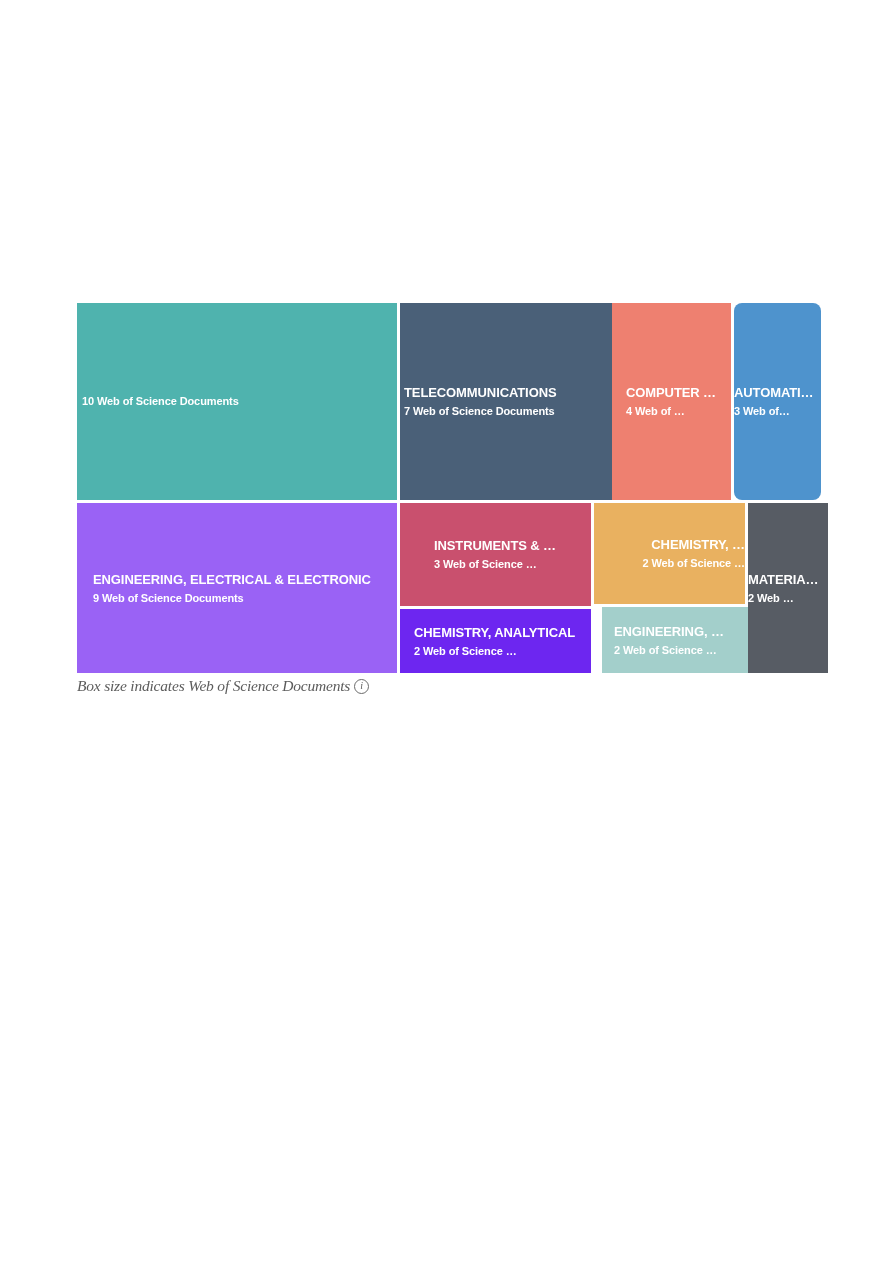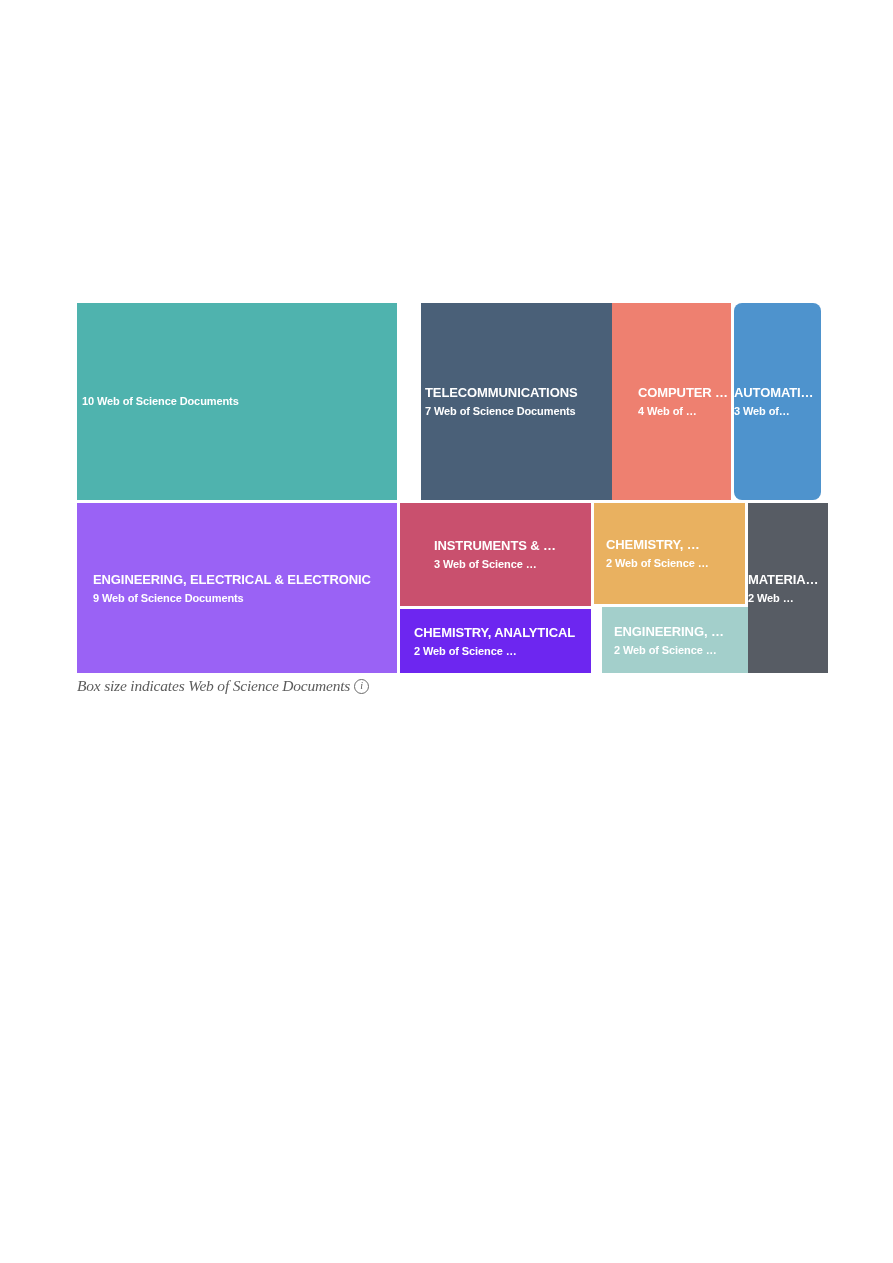--- a/index.html
+++ b/index.html
@@ -47,21 +47,21 @@
     font-weight: bold;
     white-space: nowrap;
     line-height: 1.62;
     letter-spacing: -0.1px;
   }
   .tm-label { font-size: 13px; }
   .tm-value { font-size: 11px; font-weight: bold; }
 
   
   .pad-left  { padding-left: 5px; }
-  .pad-mid   { padding-left: 26px; justify-content: center; }
+  .pad-mid   { padding-left: 14px; justify-content: center; }
   .pad-small { padding-left: 4px; }
   .pad-none  { padding-left: 0px; border-radius: 8px; }
 
   #caption {
     position: absolute;
     left: 77px;
     top: 677px;
     display: flex;
     align-items: center;
     gap: 4px;
@@ -94,21 +94,21 @@
 <body>
 
 <div id="treemap-figure">
 
   <div id="treemap">
 
     <div class="tm-cell pad-left" style="left:0px; top:0px; width:320px; height:197px; background:#4FB3AE;">
       <div class="tm-value">10 Web of Science Documents</div>
     </div>
 
-    <div class="tm-cell pad-small" style="left:323px; top:0px; width:219px; height:197px; background:#4A6078;margin-left:21px;">
+    <div class="tm-cell pad-small" style="left:323px; top:0px; width:219px; height:197px; background:#4A6078;">
       <div class="tm-label">TELECOMMUNICATIONS</div>
       <div class="tm-value">7 Web of Science Documents</div>
     </div>
 
     <div class="tm-cell pad-mid" style="left:535px; top:0px; width:119px; height:197px; background:#EE8070;">
       <div class="tm-label">COMPUTER …</div>
       <div class="tm-value">4 Web of …</div>
     </div>
 
     <div class="tm-cell pad-none" style="left:657px; top:0px; width:87px; height:197px; background:#4E93CD;">
@@ -124,21 +124,21 @@
     <div class="tm-cell" style="left:323px; top:200px; width:191px; height:103px; background:#C9506E; padding-left:34px;">
       <div class="tm-label">INSTRUMENTS &amp; …</div>
       <div class="tm-value">3 Web of Science …</div>
     </div>
 
     <div class="tm-cell" style="left:323px; top:306px; width:191px; height:64px; background:#6D26F0; padding-left:14px;">
       <div class="tm-label">CHEMISTRY, ANALYTICAL</div>
       <div class="tm-value">2 Web of Science …</div>
     </div>
 
-    <div class="tm-cell" style="left:517px; top:200px; width:151px; height:101px; background:#E9B160; padding-left:12px;">
+    <div class="tm-cell" style="left:517px; top:200px; width:151px; height:101px; background:#E9B160; padding-left:12px;text-align:right;">
       <div class="tm-label">CHEMISTRY, …</div>
       <div class="tm-value">2 Web of Science …</div>
     </div>
 
     <div class="tm-cell" style="left:517px; top:304px; width:151px; height:66px; background:#A3CFCB; padding-left:12px;margin-left:8px;">
       <div class="tm-label">ENGINEERING, …</div>
       <div class="tm-value">2 Web of Science …</div>
     </div>
 
     <div class="tm-cell" style="left:671px; top:200px; width:80px; height:170px; background:#575C64; padding-left:0px;">

